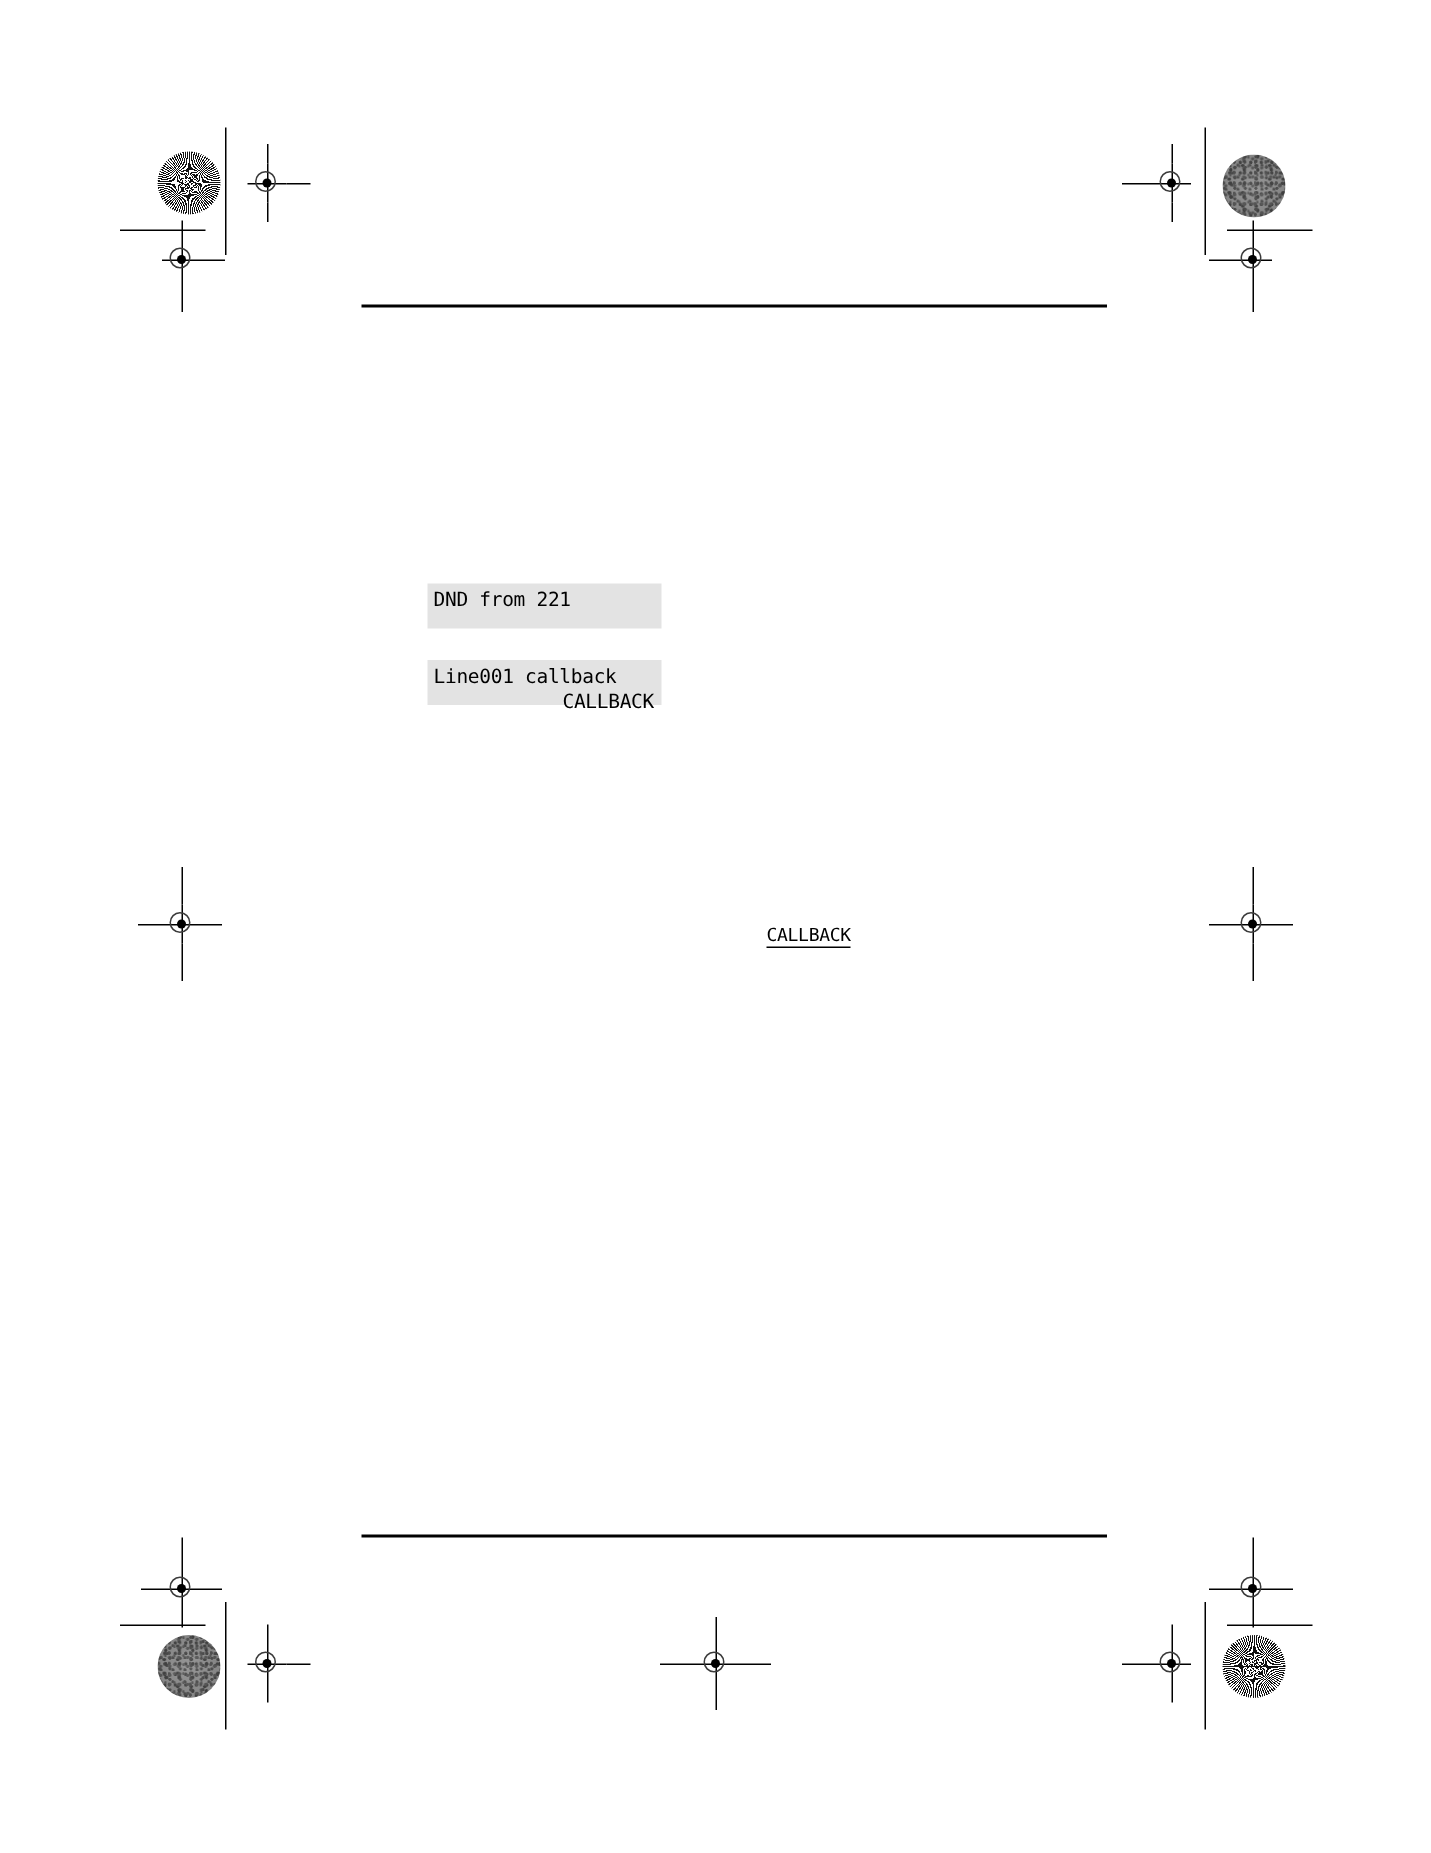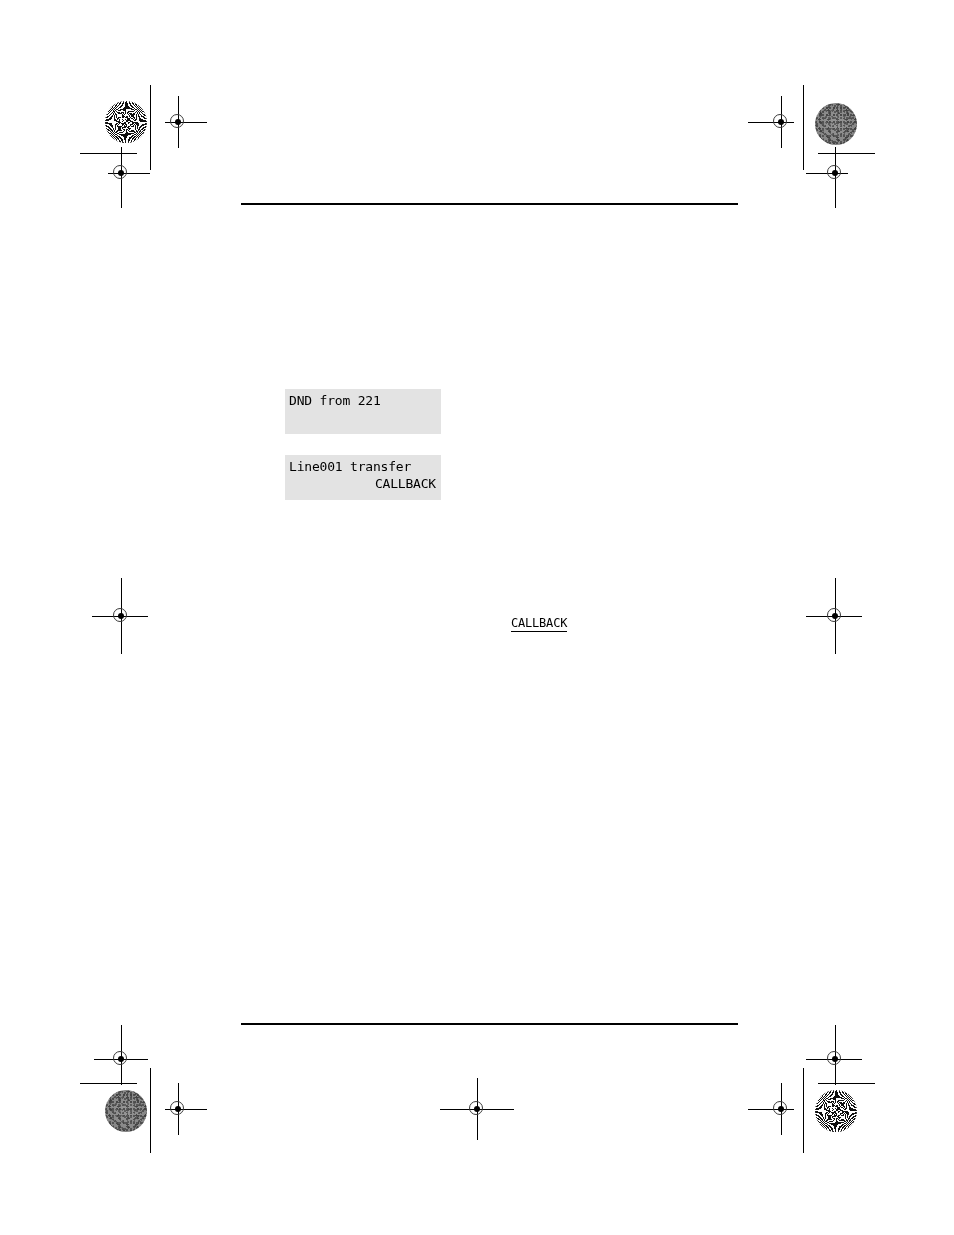--- a/index.html
+++ b/index.html
@@ -109,21 +109,21 @@
 
   
   .lcd-stack {
     position: absolute;
     left: 285px;
     top: 389px;
     width: 156px;
   }
   .lcd {
     width: 156px;
-    height: 45px;
+    height: 30px;
     background: #e3e3e3;
     margin-bottom: 21px;
     position: relative;
     box-sizing: border-box;
     padding: 3px 4px 0 4px;
   }
   .lcd-line {
     font-family: "DejaVu Sans Mono", "Liberation Mono", monospace;
     font-size: 13px;
     line-height: 17px;
@@ -298,21 +298,21 @@
   <div class="lcd-stack">
 
     <div class="lcd">
       <div class="lcd-line">DND from 221</div>
       <div class="lcd-line right"></div>
     </div>
 
 
 
     <div class="lcd">
-      <div class="lcd-line">Line001 transfer</div>
+      <div class="lcd-line">Line001 callback</div>
       <div class="lcd-line right">CALLBACK</div>
     </div>
 
 
 
   </div>
 
   <div class="softkey-label">CALLBACK</div>
 
 </div>

